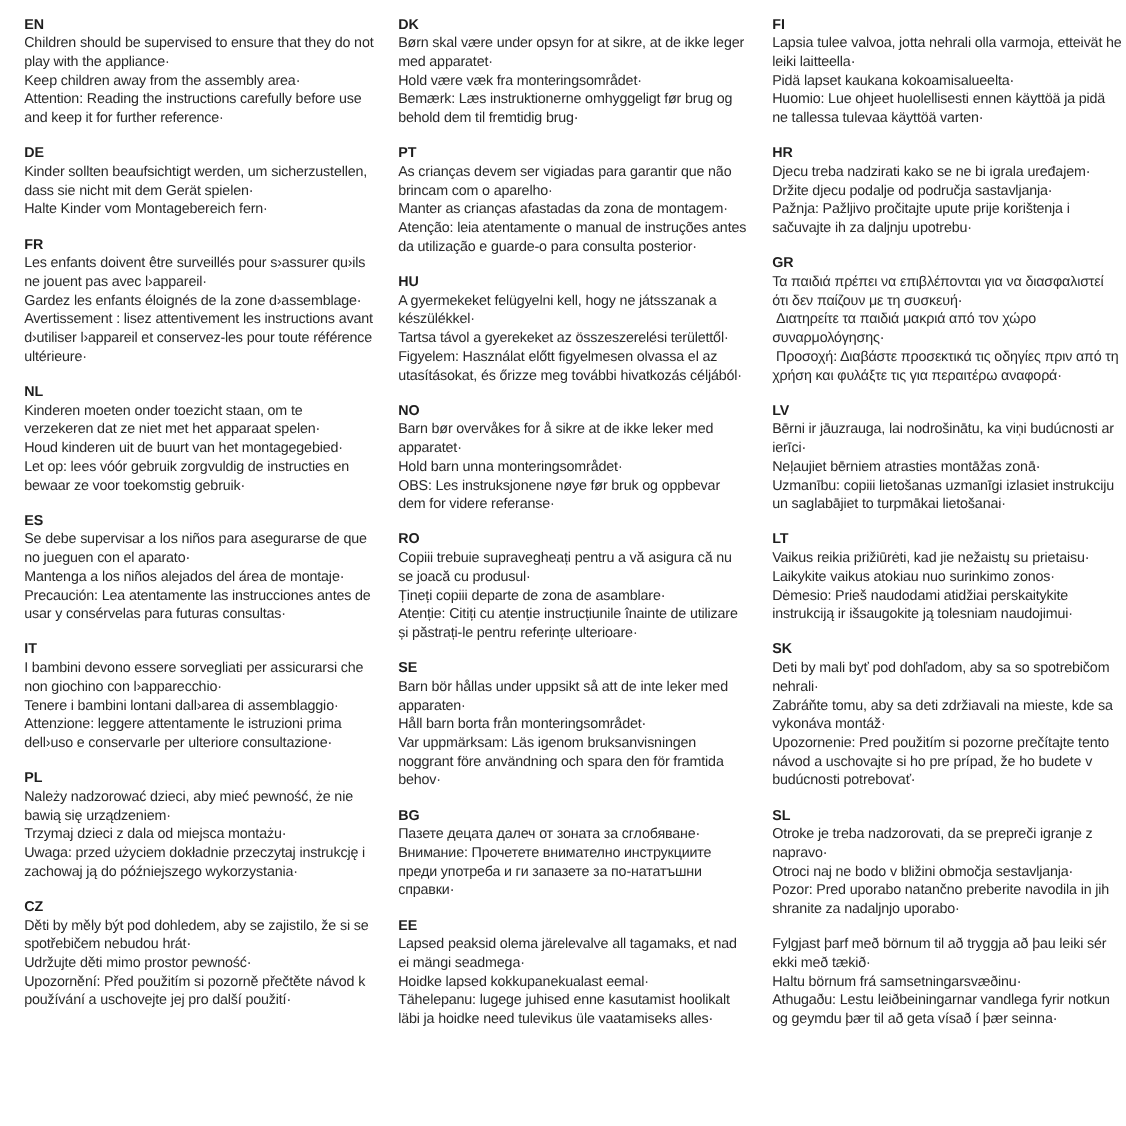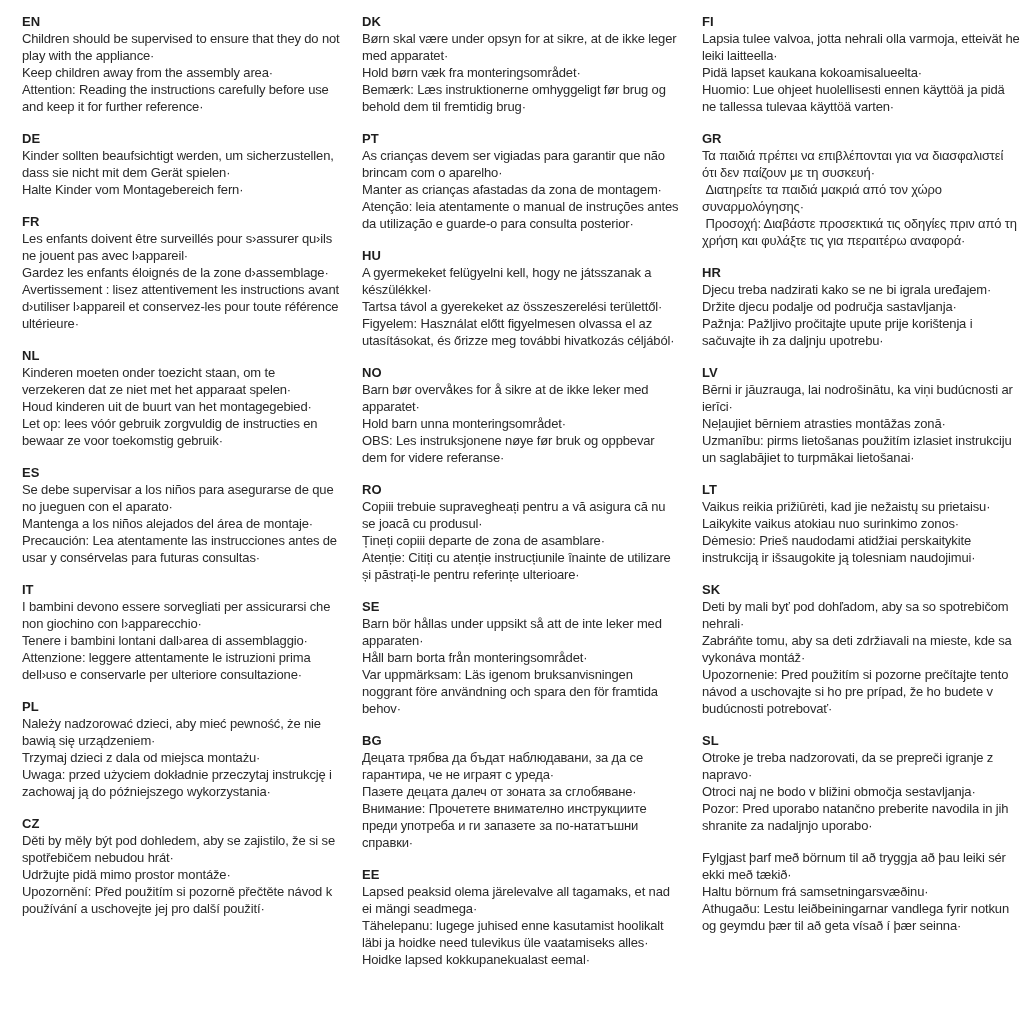--- a/index.html
+++ b/index.html
@@ -92,29 +92,29 @@
   <section class="lang-section">
     <h3 class="lang-code">PL</h3>
   <p class="sentence">Należy nadzorować dzieci, aby mieć pewność, że nie bawią się urządzeniem·</p>
         <p class="sentence">Trzymaj dzieci z dala od miejsca montażu·</p>
         <p class="sentence">Uwaga: przed użyciem dokładnie przeczytaj instrukcję i zachowaj ją do późniejszego wykorzystania·</p>
       </section>
 
   <section class="lang-section">
     <h3 class="lang-code">CZ</h3>
   <p class="sentence">Děti by měly být pod dohledem, aby se zajistilo, že si se spotřebičem nebudou hrát·</p>
-        <p class="sentence">Udržujte pidä mimo prostor montáže·</p>
+        <p class="sentence">Udržujte děti mimo prostor pewność·</p>
         <p class="sentence">Upozornění: Před použitím si pozorně přečtěte návod k používání a uschovejte jej pro další použití·</p>
       </section>
 </div>
   <div class="col">
   <section class="lang-section">
     <h3 class="lang-code">DK</h3>
   <p class="sentence">Børn skal være under opsyn for at sikre, at de ikke leger med apparatet·</p>
-        <p class="sentence">Hold børn væk fra monteringsområdet·</p>
+        <p class="sentence">Hold være væk fra monteringsområdet·</p>
         <p class="sentence">Bemærk: Læs instruktionerne omhyggeligt før brug og behold dem til fremtidig brug·</p>
       </section>
 
   <section class="lang-section">
     <h3 class="lang-code">PT</h3>
   <p class="sentence">As crianças devem ser vigiadas para garantir que não brincam com o aparelho·</p>
         <p class="sentence">Manter as crianças afastadas da zona de montagem·</p>
         <p class="sentence">Atenção: leia atentamente o manual de instruções antes da utilização e guarde-o para consulta posterior·</p>
       </section>
 
@@ -141,59 +141,58 @@
 
   <section class="lang-section">
     <h3 class="lang-code">SE</h3>
   <p class="sentence">Barn bör hållas under uppsikt så att de inte leker med apparaten·</p>
         <p class="sentence">Håll barn borta från monteringsområdet·</p>
         <p class="sentence">Var uppmärksam: Läs igenom bruksanvisningen noggrant före användning och spara den för framtida behov·</p>
       </section>
 
   <section class="lang-section">
     <h3 class="lang-code">BG</h3>
-  <p class="sentence">Децата трябва да бъдат наблюдавани, за да се гарантира, че не играят с уреда·</p>
         <p class="sentence">Пазете децата далеч от зоната за сглобяване·</p>
         <p class="sentence">Внимание: Прочетете внимателно инструкциите преди употреба и ги запазете за по-нататъшни справки·</p>
       </section>
 
   <section class="lang-section">
     <h3 class="lang-code">EE</h3>
   <p class="sentence">Lapsed peaksid olema järelevalve all tagamaks, et nad ei mängi seadmega·</p>
+        <p class="sentence">Hoidke lapsed kokkupanekualast eemal·</p>
         <p class="sentence">Tähelepanu: lugege juhised enne kasutamist hoolikalt läbi ja hoidke need tulevikus üle vaatamiseks alles·</p>
-        <p class="sentence">Hoidke lapsed kokkupanekualast eemal·</p>
       </section>
 </div>
   <div class="col">
   <section class="lang-section">
     <h3 class="lang-code">FI</h3>
   <p class="sentence">Lapsia tulee valvoa, jotta nehrali olla varmoja, etteivät he leiki laitteella·</p>
         <p class="sentence">Pidä lapset kaukana kokoamisalueelta·</p>
         <p class="sentence">Huomio: Lue ohjeet huolellisesti ennen käyttöä ja pidä ne tallessa tulevaa käyttöä varten·</p>
       </section>
 
   <section class="lang-section">
+    <h3 class="lang-code">HR</h3>
+  <p class="sentence">Djecu treba nadzirati kako se ne bi igrala uređajem·</p>
+        <p class="sentence">Držite djecu podalje od područja sastavljanja·</p>
+        <p class="sentence">Pažnja: Pažljivo pročitajte upute prije korištenja i sačuvajte ih za daljnju upotrebu·</p>
+      </section>
+
+  <section class="lang-section">
     <h3 class="lang-code">GR</h3>
   <p class="sentence">Τα παιδιά πρέπει να επιβλέπονται για να διασφαλιστεί ότι δεν παίζουν με τη συσκευή·</p>
         <p class="sentence"> Διατηρείτε τα παιδιά μακριά από τον χώρο συναρμολόγησης·</p>
         <p class="sentence"> Προσοχή: Διαβάστε προσεκτικά τις οδηγίες πριν από τη χρήση και φυλάξτε τις για περαιτέρω αναφορά·</p>
       </section>
 
   <section class="lang-section">
-    <h3 class="lang-code">HR</h3>
-  <p class="sentence">Djecu treba nadzirati kako se ne bi igrala uređajem·</p>
-        <p class="sentence">Držite djecu podalje od područja sastavljanja·</p>
-        <p class="sentence">Pažnja: Pažljivo pročitajte upute prije korištenja i sačuvajte ih za daljnju upotrebu·</p>
-      </section>
-
-  <section class="lang-section">
     <h3 class="lang-code">LV</h3>
   <p class="sentence">Bērni ir jāuzrauga, lai nodrošinātu, ka viņi budúcnosti ar ierīci·</p>
         <p class="sentence">Neļaujiet bērniem atrasties montāžas zonā·</p>
-        <p class="sentence">Uzmanību: pirms lietošanas použitím izlasiet instrukciju un saglabājiet to turpmākai lietošanai·</p>
+        <p class="sentence">Uzmanību: copiii lietošanas uzmanīgi izlasiet instrukciju un saglabājiet to turpmākai lietošanai·</p>
       </section>
 
   <section class="lang-section">
     <h3 class="lang-code">LT</h3>
   <p class="sentence">Vaikus reikia prižiūrėti, kad jie nežaistų su prietaisu·</p>
         <p class="sentence">Laikykite vaikus atokiau nuo surinkimo zonos·</p>
         <p class="sentence">Dėmesio: Prieš naudodami atidžiai perskaitykite instrukciją ir išsaugokite ją tolesniam naudojimui·</p>
       </section>
 
   <section class="lang-section">

